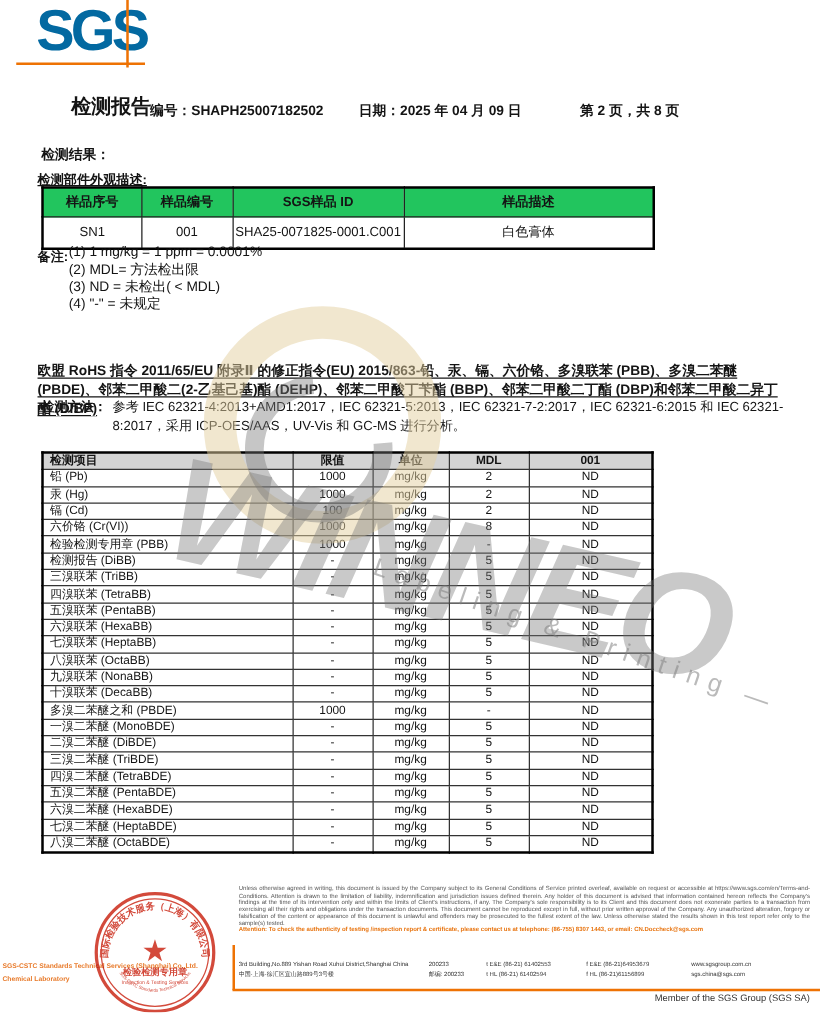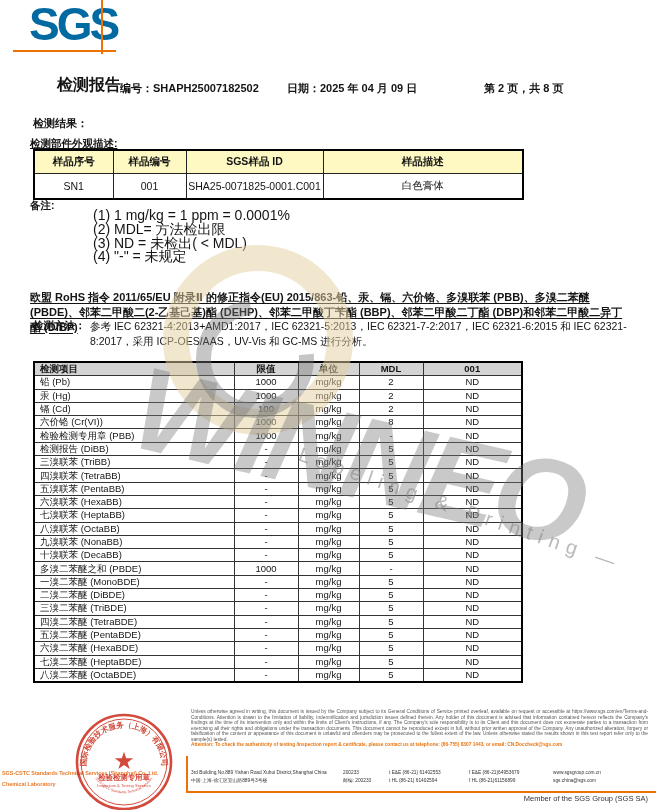--- a/index.html
+++ b/index.html
@@ -6,36 +6,36 @@
   .page{position:relative;width:656px;height:810px;background:#fff;overflow:hidden;
         font-family:"Liberation Sans","DejaVu Sans",sans-serif;color:#141414;}
 
   
   .logo-text{position:absolute;left:29px;top:1px;font-size:46px;font-weight:bold;
              letter-spacing:-3px;color:#0369a1;line-height:1;}
   .logo-hline{position:absolute;left:13px;top:50px;width:103px;height:2px;background:#ee7203;}
   .logo-vline{position:absolute;left:101px;top:0;width:2px;height:54px;background:#ee7203;}
   .report-title{position:absolute;left:33px;top:75px;font-size:16px;font-weight:bold;margin-left:24px;}
   .hmeta{position:absolute;top:81px;font-size:11px;font-weight:bold;white-space:nowrap;}
-  .m-no{left:120px;} .m-date{left:287px;} .m-page{left:484px;text-align:right;}
+  .m-no{left:120px;} .m-date{left:287px;} .m-page{left:464px;text-align:right;}
 
   
   .sec-results{position:absolute;left:33px;top:116px;font-size:11px;font-weight:bold;}
   .sec-appearance{position:absolute;left:30px;top:137px;font-size:10.5px;font-weight:bold;
                   text-decoration:underline;}
 
   
   table{border-collapse:collapse;table-layout:fixed;background:transparent;}
   .sample-table{position:absolute;left:33px;top:149px;width:489px;font-size:10.5px;
                 border:2px solid #000;}
-  .sample-table th{background:#fef9c3;font-weight:bold;height:20px;border:1px solid #222;text-align:center;}
+  .sample-table th{background:#22c55e;font-weight:bold;height:20px;border:1px solid #222;text-align:center;}
   .sample-table td{height:22px;border:1px solid #222;text-align:center;}
 
   .notes-label{position:absolute;left:30px;top:199px;font-size:10.5px;font-weight:bold;}
-  .notes-list{position:absolute;left:55px;top:209px;font-size:14px;line-height:13.8px;margin-left:38px;}
+  .notes-list{position:absolute;left:55px;top:196px;font-size:11px;line-height:13.8px;}
 
   .rohs-heading{position:absolute;left:30px;top:266px;width:601px;font-size:11px;font-weight:bold;
                 line-height:14.8px;text-decoration:underline;text-underline-offset:2px;margin-top:24px;}
 
   .method-label{position:absolute;left:33px;top:319px;font-size:10.5px;font-weight:bold;}
   .method-text{position:absolute;left:90px;top:319px;width:548px;font-size:10.5px;line-height:15px;}
 
   .results-table{position:absolute;left:33px;top:361px;width:488px;font-size:9.5px;
                  border:2px solid #000;}
   .results-table th{background:#d4d4d4;font-weight:bold;height:12.3px;border:1px solid #333;

